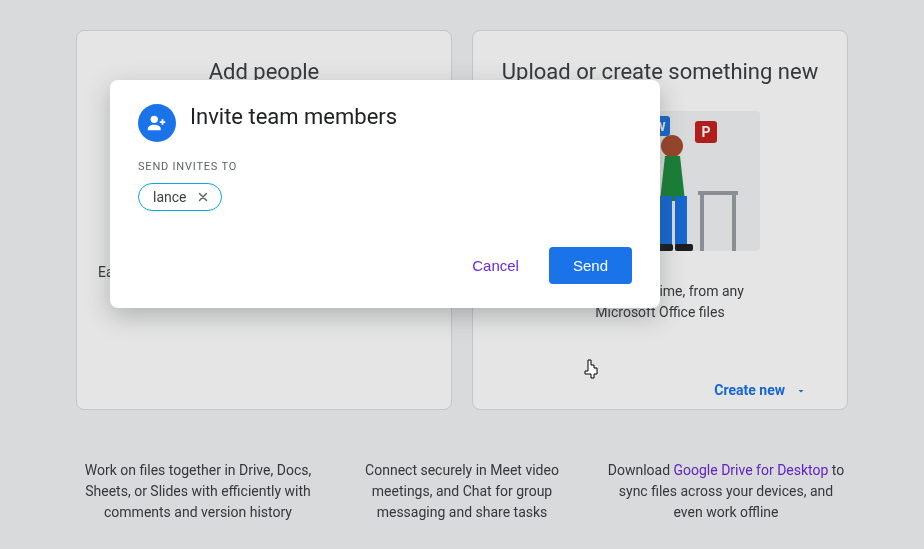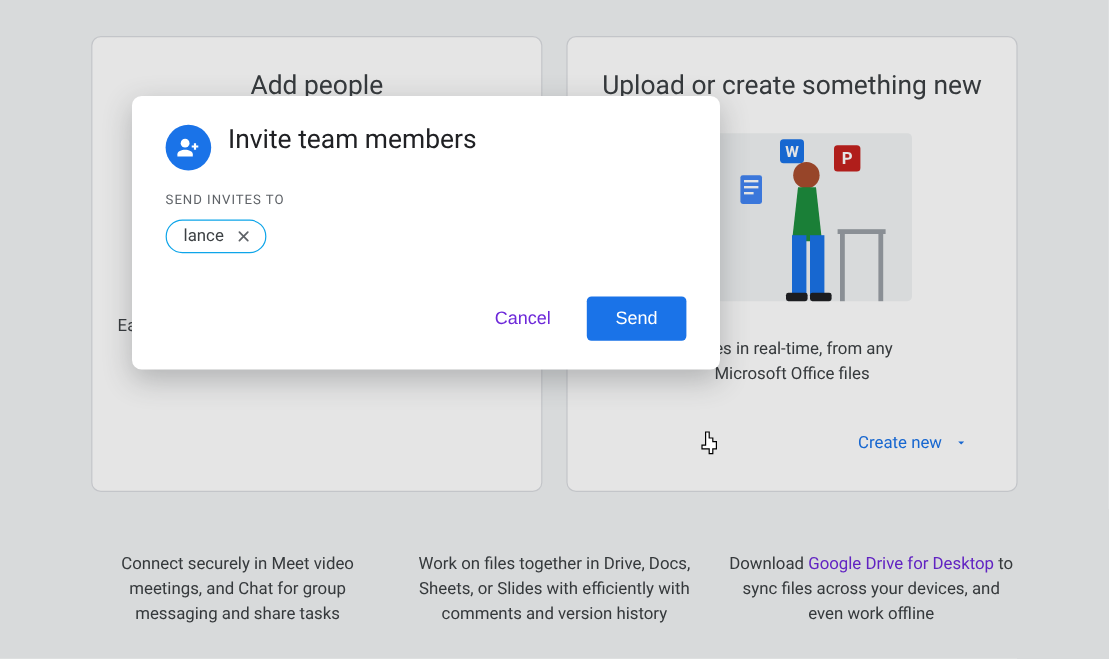--- a/index.html
+++ b/index.html
@@ -34,25 +34,25 @@
       overflow: hidden;
     }
     .card-title {
       font-size: 22px;
       color: #3c4043;
       text-align: center;
       margin-top: 4px;
     }
     .card-right-link {
       position: absolute;
-      bottom: 32px;
+      bottom: 11px;
       right: 40px;
       color: #1a73e8;
       font-size: 14px;
-      font-weight: 400;
+      font-weight: 700;
       display: flex;
       align-items: center;
       gap: 10px;
     }
     .chev {
       width: 12px;
       height: 12px;
       display: inline-block;
     }
     .card-right-mid {
@@ -85,21 +85,21 @@
       font-size: 14px;
       color: #3c4043;
       line-height: 1.5;
     }
     .footer-col a { color: #6d28d9; text-decoration: none; text-align: center; }
     
     .modal {
       position: absolute;
       top: 80px;
       left: 110px;
-      width: 490px;
+      width: 550px;
       background: #fff;
       border-radius: 8px;
       box-shadow: 0 8px 24px rgba(60,64,67,.3);
       padding: 24px 28px;
       z-index: 10;
     }
     .modal-header {
       display: flex;
       align-items: flex-start;
       gap: 14px;
@@ -265,22 +265,22 @@
             <path d="M7 10l5 5 5-5z" fill="#1a73e8"></path>
           </svg>
       </span>
     </div>
   </div>
 </div>
 
 <div class="left-text">Ea</div>
 
 <div class="footer-row">
+  <div class="footer-col">Work on files together in Drive, Docs, Sheets, or Slides with efficiently with comments and version history</div>
   <div class="footer-col">Connect securely in Meet video meetings, and Chat for group messaging and share tasks</div>
-  <div class="footer-col">Work on files together in Drive, Docs, Sheets, or Slides with efficiently with comments and version history</div>
   <div class="footer-col">
     <span>Download </span><a href="#">Google Drive for Desktop</a><span> to sync files across your devices, and even work offline</span>
   </div>
 </div>
 
 <div class="backdrop"></div>
 
 <div class="modal">
   <div class="modal-header">
     <div class="modal-icon">

